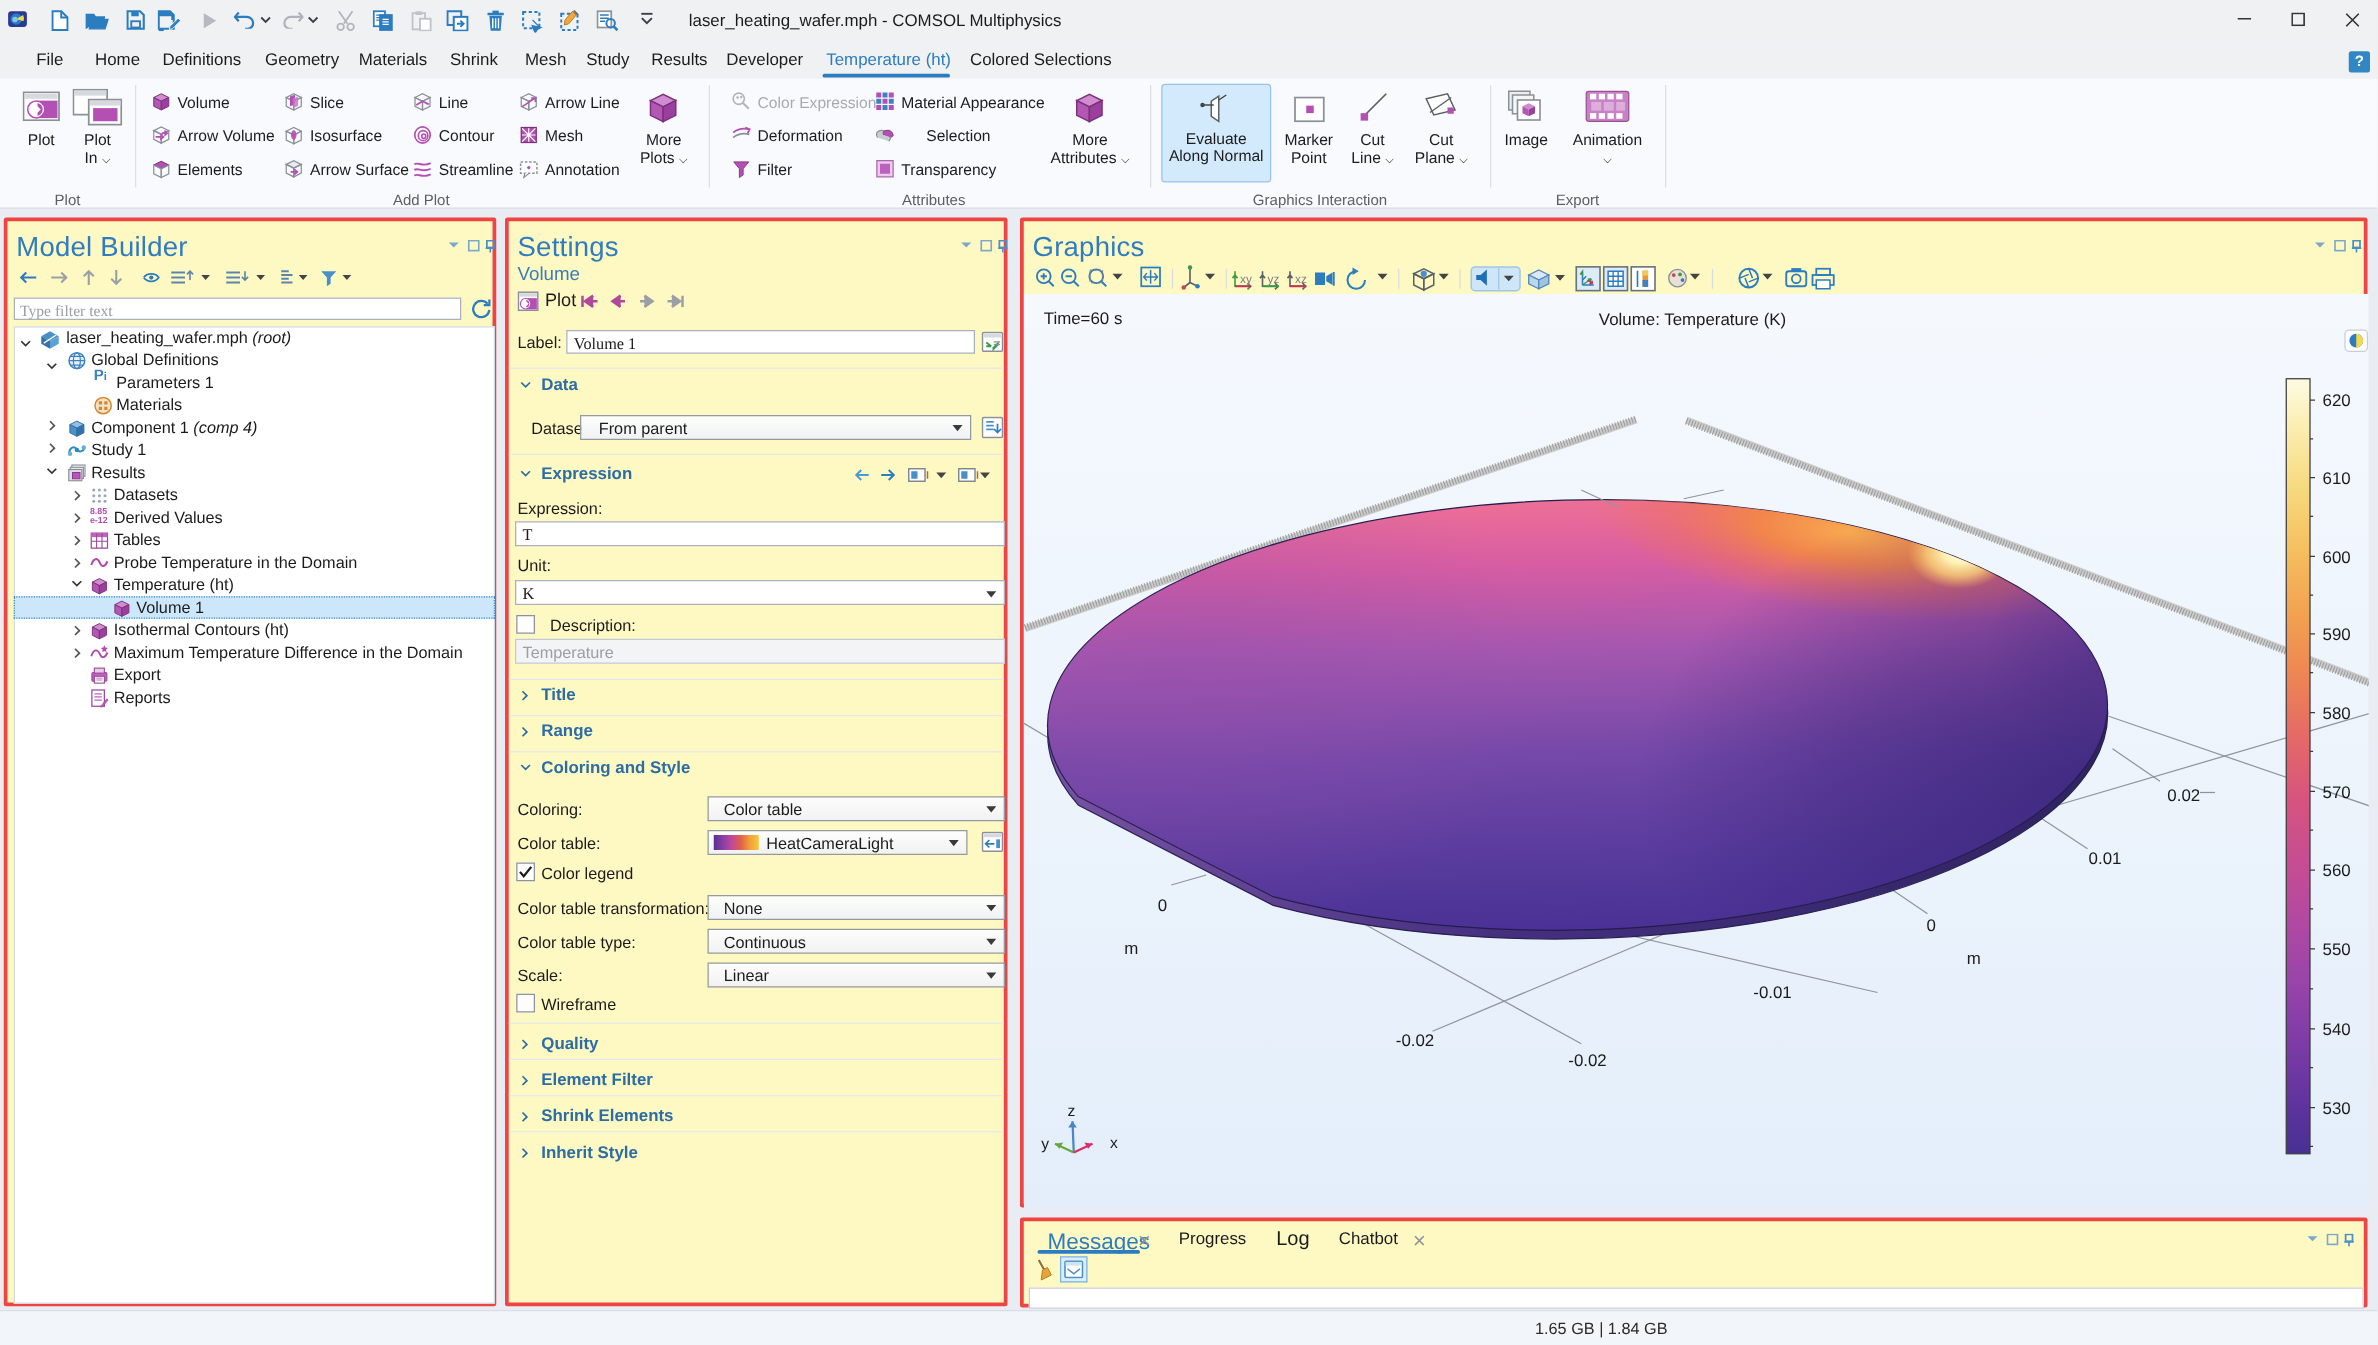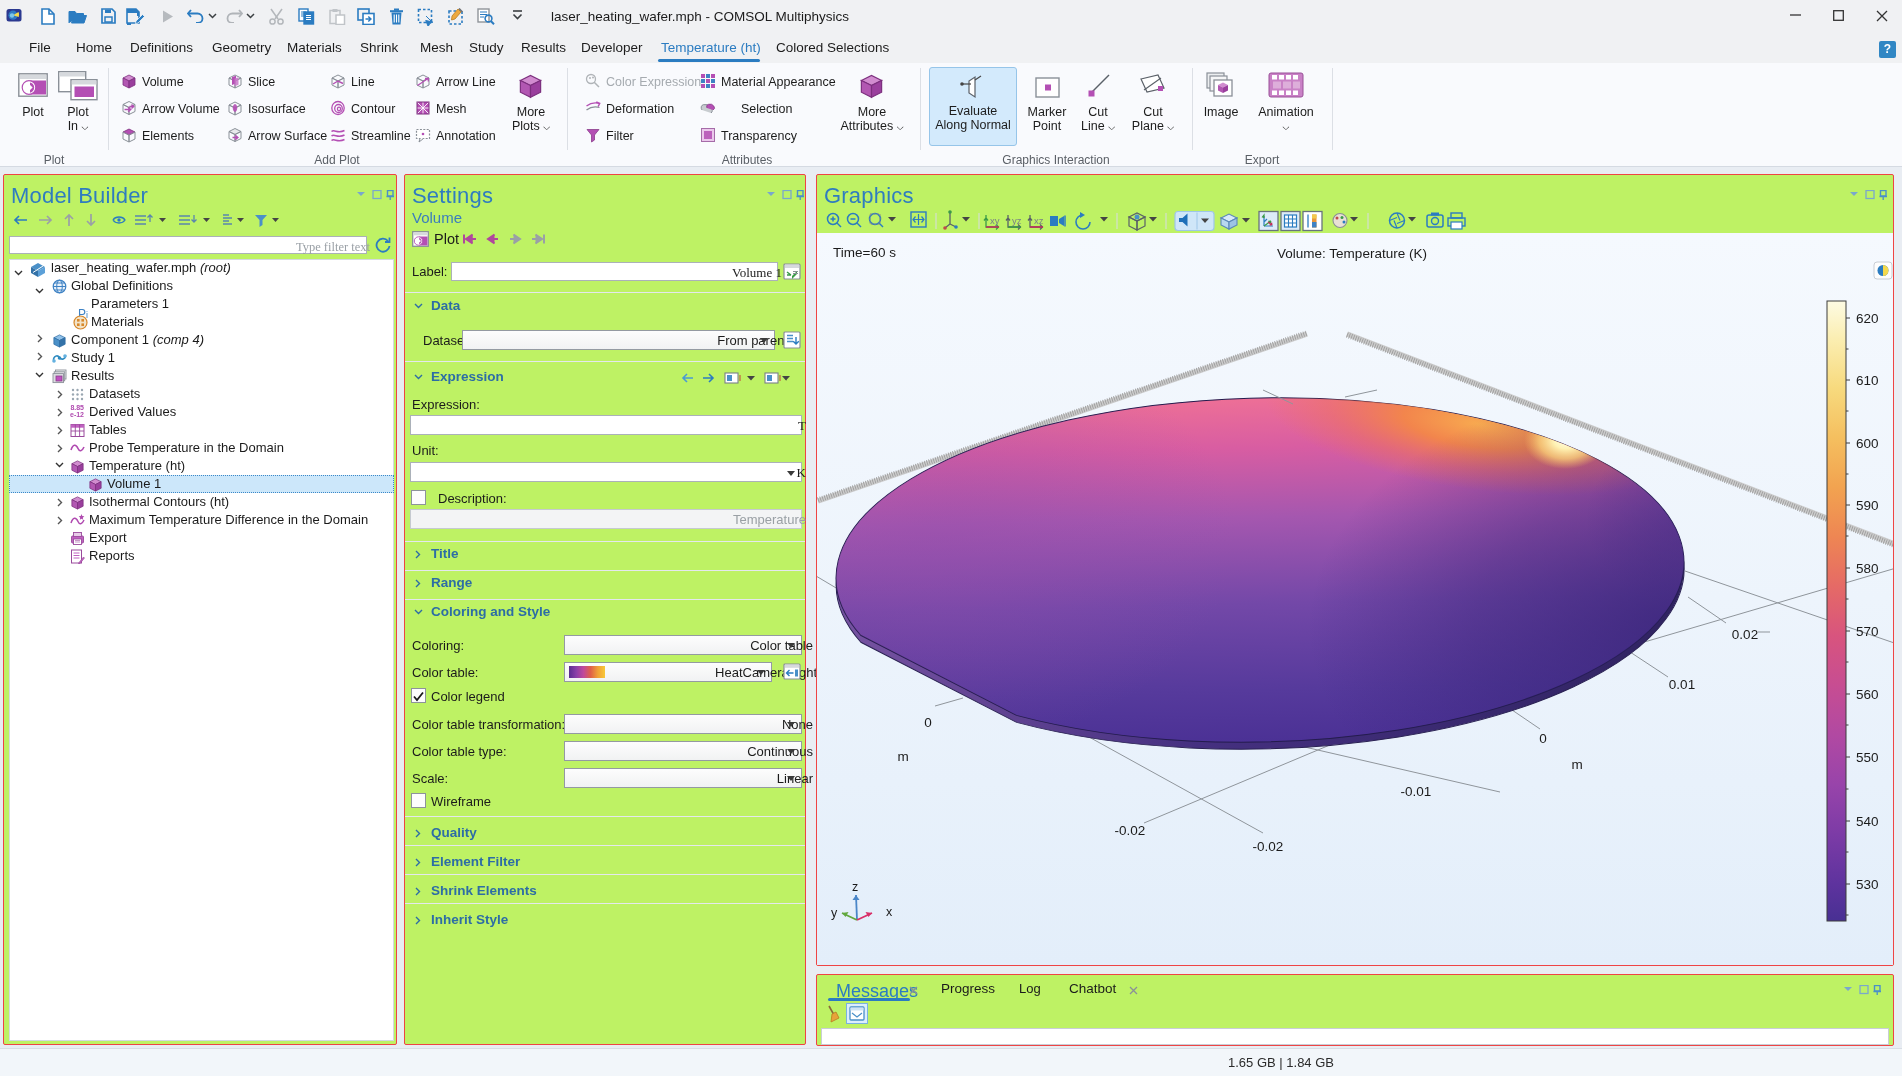--- a/index.html
+++ b/index.html
@@ -7,21 +7,21 @@
   font-family:"Liberation Sans", sans-serif; }
 .abs { position:absolute; }
 #titlebar { position:absolute; left:0; top:0; width:1902px; height:33px; background:#f0f1f3; }
 #menubar { position:absolute; left:0; top:33px; width:1902px; height:30px; background:#f0f1f3; }
 .menu { position:absolute; top:7px; font-size:13.5px; color:#1c1c1c; }
 #ribbon { position:absolute; left:0; top:63px; width:1902px; height:104px; background:#f9fafd; border-bottom:1px solid #d5dae2; }
 .rsep { position:absolute; top:5px; width:1px; height:82px; background:#dcdfe5; }
 .rglabel { position:absolute; top:90px; font-size:12px; color:#5a5f66; text-align:center; }
 .rsmall { position:absolute; font-size:12.5px; color:#1c1c1c; white-space:nowrap; }
 .rbig { position:absolute; font-size:12.5px; color:#1c1c1c; text-align:center; line-height:14px; }
-.panel { position:absolute; background:#bef264; border:1px solid #ef4444; border-radius:2px;text-align:right; }
+.panel { position:absolute; background:#fef9c3; border:3px solid #ef4444; border-radius:2px; }
 .ptitle { position:absolute; font-size:22px; color:#2f7cc0; font-weight:400; letter-spacing:0.2px; }
 .wctl { position:absolute; top:0; width:44px; height:32px; text-align:center; color:#444; }
 .lbl { position:absolute; font-size:13px; color:#1b1b1b; white-space:nowrap; }
 .sechead { position:absolute; font-size:13.5px; color:#2d6da5; font-weight:bold; white-space:nowrap; }
 .sep-line { position:absolute; left:0; width:100%; height:1px; background:#e4e8ee; }
 .tbox { position:absolute; background:#fff; border:1px solid #abb1b9; font-size:13px; color:#1b1b1b;font-family:Liberation Serif, serif; }
 .combo { position:absolute; background:linear-gradient(#fdfdfd,#f1f2f3); border:1px solid #949aa2; font-size:13px; color:#1b1b1b; }
 .combo .arr { position:absolute; right:6px; top:50%; margin-top:-2px; width:0; height:0;
   border-left:4px solid transparent; border-right:4px solid transparent; border-top:5px solid #3a3a3a; }
 .chk { position:absolute; width:15px; height:15px; background:#fdfdfd; border:1px solid #8d939b; }
@@ -454,21 +454,21 @@
   <svg class="abs" style="left:31px;top:113px" width="9" height="6" viewBox="0 0 9 6">
       <path d="M1 1 L4.5 4.5 L8 1" fill="none" stroke="#333" stroke-width="1.4"></path>
     </svg>
   <svg class="abs" style="left:48px;top:104px" width="15" height="15" viewBox="0 0 15 15">
       <circle cx="7.5" cy="7.5" r="6.3" fill="#eaf2fa" stroke="#3e82c4" stroke-width="1.2"></circle>
       <ellipse cx="7.5" cy="7.5" rx="2.8" ry="6.3" fill="none" stroke="#3e82c4" stroke-width="1"></ellipse>
       <path d="M1.2 7.5 h12.6 M2.2 4 h10.6 M2.2 11 h10.6" stroke="#3e82c4" stroke-width="1"></path>
     </svg>
   <div class="tree-row" style="left:67px;top:102px">Global Definitions</div>
 
-  <div class="abs" style="left:69px;top:132px;width:15px;height:15px;color:#3e82c4;font-size:12px;font-weight:normal;">P<span style="font-size:9px">i</span></div>
+  <div class="abs" style="left:69px;top:116px;width:15px;height:15px;color:#3e82c4;font-size:12px;font-weight:bold;">P<span style="font-size:9px">i</span></div>
   <div class="tree-row" style="left:87px;top:120px">Parameters 1</div>
 
   <svg class="abs" style="left:69px;top:140px" width="15" height="15" viewBox="0 0 15 15">
       <circle cx="7.5" cy="7.5" r="6.5" fill="#f2e3c8" stroke="#d8882a" stroke-width="1.2"></circle>
       <g fill="#d8882a">
         <rect x="4" y="4" width="2.6" height="2.6"></rect>
         <rect x="8.4" y="4" width="2.6" height="2.6"></rect>
         <rect x="4" y="8.4" width="2.6" height="2.6"></rect>
         <rect x="8.4" y="8.4" width="2.6" height="2.6"></rect>
       </g>
@@ -1002,21 +1002,21 @@
       </g>
   </svg>
 </div>
 <div id="msgpanel" class="panel" style="left:816px; top:974px; width:1078px; height:72px;">
   <div class="abs" style="left:19px;top:6px;font-size:18px;color:#2b7cc1">Messages</div>
   <svg class="abs" style="left:92px;top:11px" width="9" height="9" viewBox="0 0 9 9">
       <path d="M1 1 L8 8 M8 1 L1 8" stroke="#8a9098" stroke-width="1.3"></path>
     </svg>
   <div class="abs" style="left:11px;top:23px;width:82px;height:3px;background:#2b7cc1;border-radius:2px"></div>
   <div class="abs" style="left:124px;top:6px;font-size:13.5px;color:#1b1b1b">Progress</div>
-  <div class="abs" style="left:202px;top:6px;font-size:13px;color:#1b1b1b">Log</div>
+  <div class="abs" style="left:202px;top:6px;font-size:16px;color:#1b1b1b">Log</div>
   <div class="abs" style="left:252px;top:6px;font-size:13.5px;color:#1b1b1b">Chatbot</div>
   <svg class="abs" style="left:312px;top:11px" width="9" height="9" viewBox="0 0 9 9">
       <path d="M1 1 L8 8 M8 1 L1 8" stroke="#8a9098" stroke-width="1.3"></path>
     </svg>
   <svg class="abs" style="left:1026px;top:10px" width="40" height="10" viewBox="0 0 40 10">
       <path d="M1 2 l4 4 4 -4" fill="#7aa7cc"></path>
       <rect x="17" y="0.5" width="8" height="8" fill="none" stroke="#7aa7cc" stroke-width="1.3"></rect>
       <rect x="31.5" y="0.5" width="5.5" height="5.5" fill="none" stroke="#4a90c8" stroke-width="1.4"></rect>
       <path d="M30.5 6.5 h7.5 M34.2 6.5 v4" stroke="#4a90c8" stroke-width="1.3" fill="none"></path>
     </svg>

